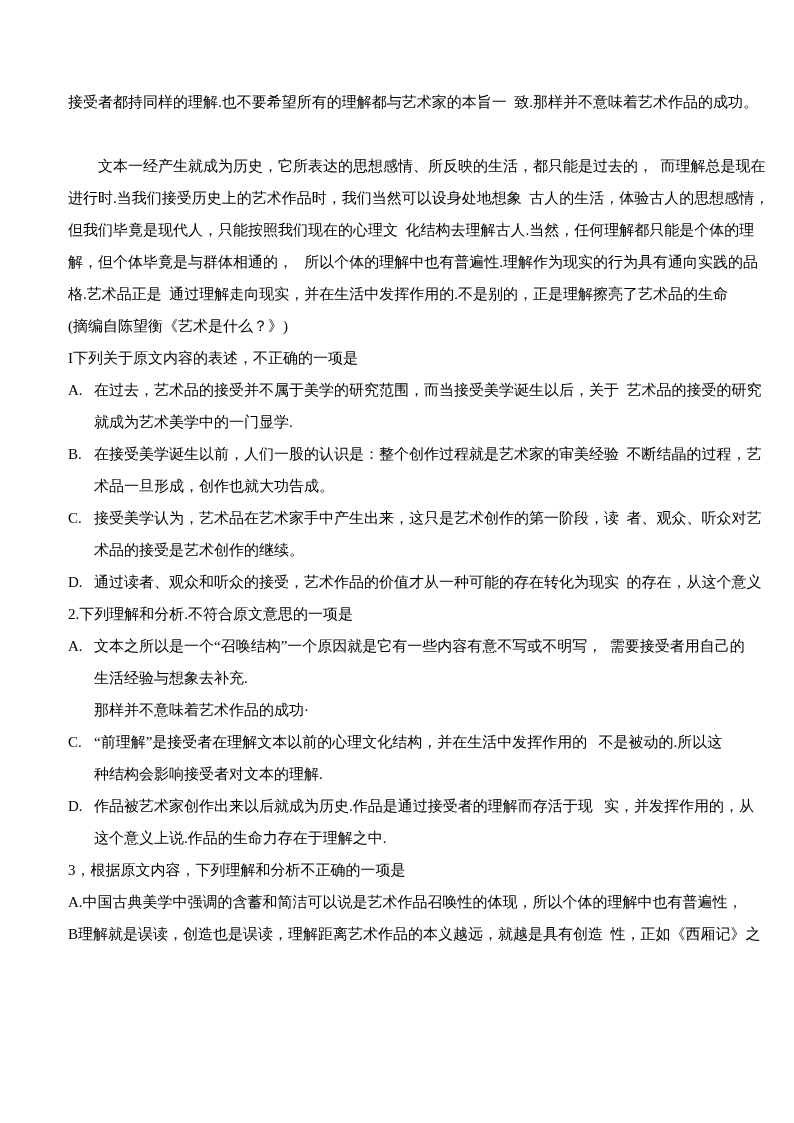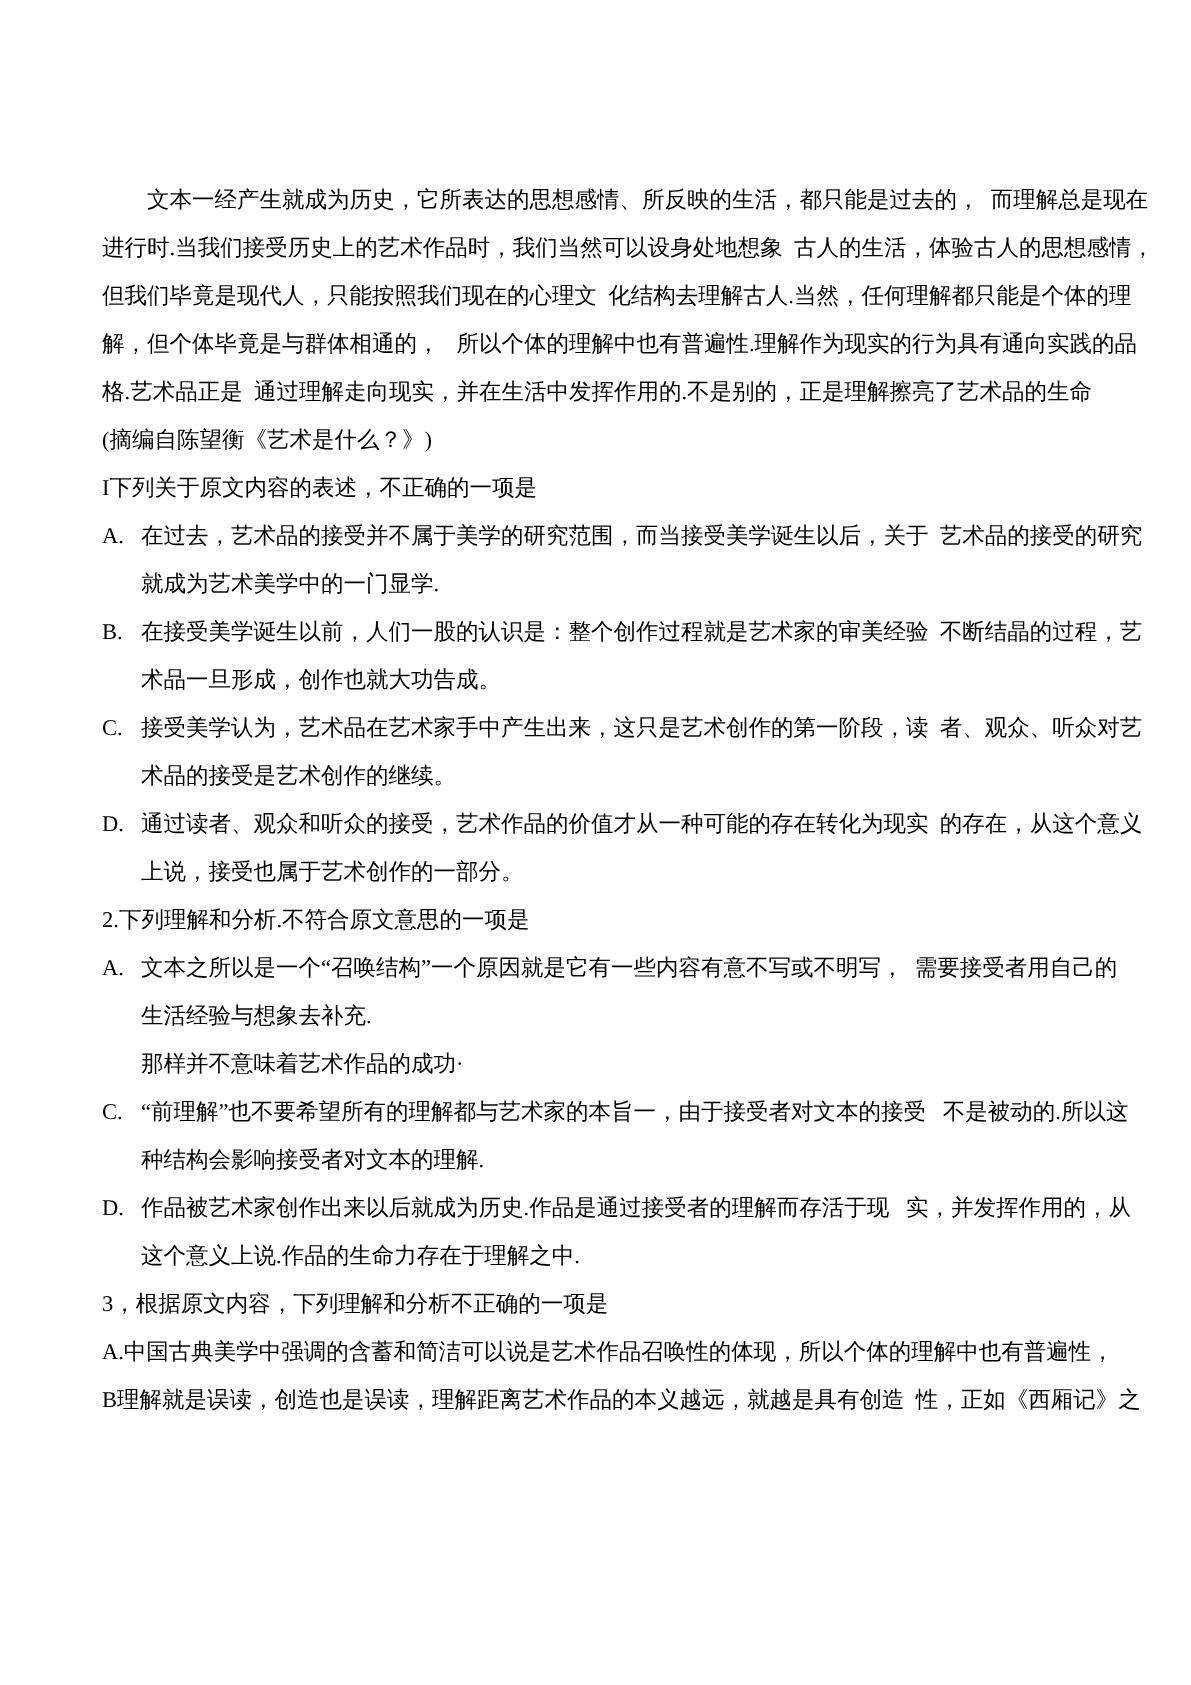--- a/index.html
+++ b/index.html
@@ -46,20 +46,21 @@
   .opt-text {
     display: inline;
   }
 </style>
 </head>
 <body>
 
 <div class="page">
   <div class="content">
 
+    <div class="line">接受者都持同样的理解.也不要希望所有的理解都与艺术家的本旨一  致.那样并不意味着艺术作品的成功。</div>
     <div class="blank-line"></div>
 
     <div class="line first-indent">文本一经产生就成为历史，它所表达的思想感情、所反映的生活，都只能是过去的，  而理解总是现在</div>
     <div class="line">进行时.当我们接受历史上的艺术作品时，我们当然可以设身处地想象  古人的生活，体验古人的思想感情，</div>
     <div class="line">但我们毕竟是现代人，只能按照我们现在的心理文  化结构去理解古人.当然，任何理解都只能是个体的理</div>
     <div class="line">解，但个体毕竟是与群体相通的，   所以个体的理解中也有普遍性.理解作为现实的行为具有通向实践的品</div>
     <div class="line">格.艺术品正是  通过理解走向现实，并在生活中发挥作用的.不是别的，正是理解擦亮了艺术品的生命</div>
 
     <div class="line">(摘编自陈望衡《艺术是什么？》)</div>
 
@@ -68,30 +69,29 @@
     <div class="line"><span class="opt-label">A.</span><span class="opt-text">在过去，艺术品的接受并不属于美学的研究范围，而当接受美学诞生以后，关于  艺术品的接受的研究</span></div>
     <div class="line cont">就成为艺术美学中的一门显学.</div>
 
     <div class="line"><span class="opt-label">B.</span><span class="opt-text">在接受美学诞生以前，人们一股的认识是：整个创作过程就是艺术家的审美经验  不断结晶的过程，艺</span></div>
     <div class="line cont">术品一旦形成，创作也就大功告成。</div>
 
     <div class="line"><span class="opt-label">C.</span><span class="opt-text">接受美学认为，艺术品在艺术家手中产生出来，这只是艺术创作的第一阶段，读  者、观众、听众对艺</span></div>
     <div class="line cont">术品的接受是艺术创作的继续。</div>
 
     <div class="line"><span class="opt-label">D.</span><span class="opt-text">通过读者、观众和听众的接受，艺术作品的价值才从一种可能的存在转化为现实  的存在，从这个意义</span></div>
-    <div class="line cont">上说，接受也属于艺术创作的一部分。</div>
 
     <div class="line">2.下列理解和分析.不符合原文意思的一项是</div>
 
     <div class="line"><span class="opt-label">A.</span><span class="opt-text">文本之所以是一个“召唤结构”一个原因就是它有一些内容有意不写或不明写，  需要接受者用自己的</span></div>
     <div class="line cont">生活经验与想象去补充.</div>
 
     <div class="line cont">那样并不意味着艺术作品的成功·</div>
 
-    <div class="line"><span class="opt-label">C.</span><span class="opt-text">“前理解”也不要希望所有的理解都与艺术家的本旨一，由于接受者对文本的接受   不是被动的.所以这</span></div>
+    <div class="line"><span class="opt-label">C.</span><span class="opt-text">“前理解”是接受者在理解文本以前的心理文化结构，并在生活中发挥作用的   不是被动的.所以这</span></div>
     <div class="line cont">种结构会影响接受者对文本的理解.</div>
 
     <div class="line"><span class="opt-label">D.</span><span class="opt-text">作品被艺术家创作出来以后就成为历史.作品是通过接受者的理解而存活于现   实，并发挥作用的，从</span></div>
     <div class="line cont">这个意义上说.作品的生命力存在于理解之中.</div>
 
     <div class="line">3，根据原文内容，下列理解和分析不正确的一项是</div>
 
     <div class="line">A.中国古典美学中强调的含蓄和简洁可以说是艺术作品召唤性的体现，所以个体的理解中也有普遍性，</div>
     <div class="line">B理解就是误读，创造也是误读，理解距离艺术作品的本义越远，就越是具有创造  性，正如《西厢记》之</div>
 

